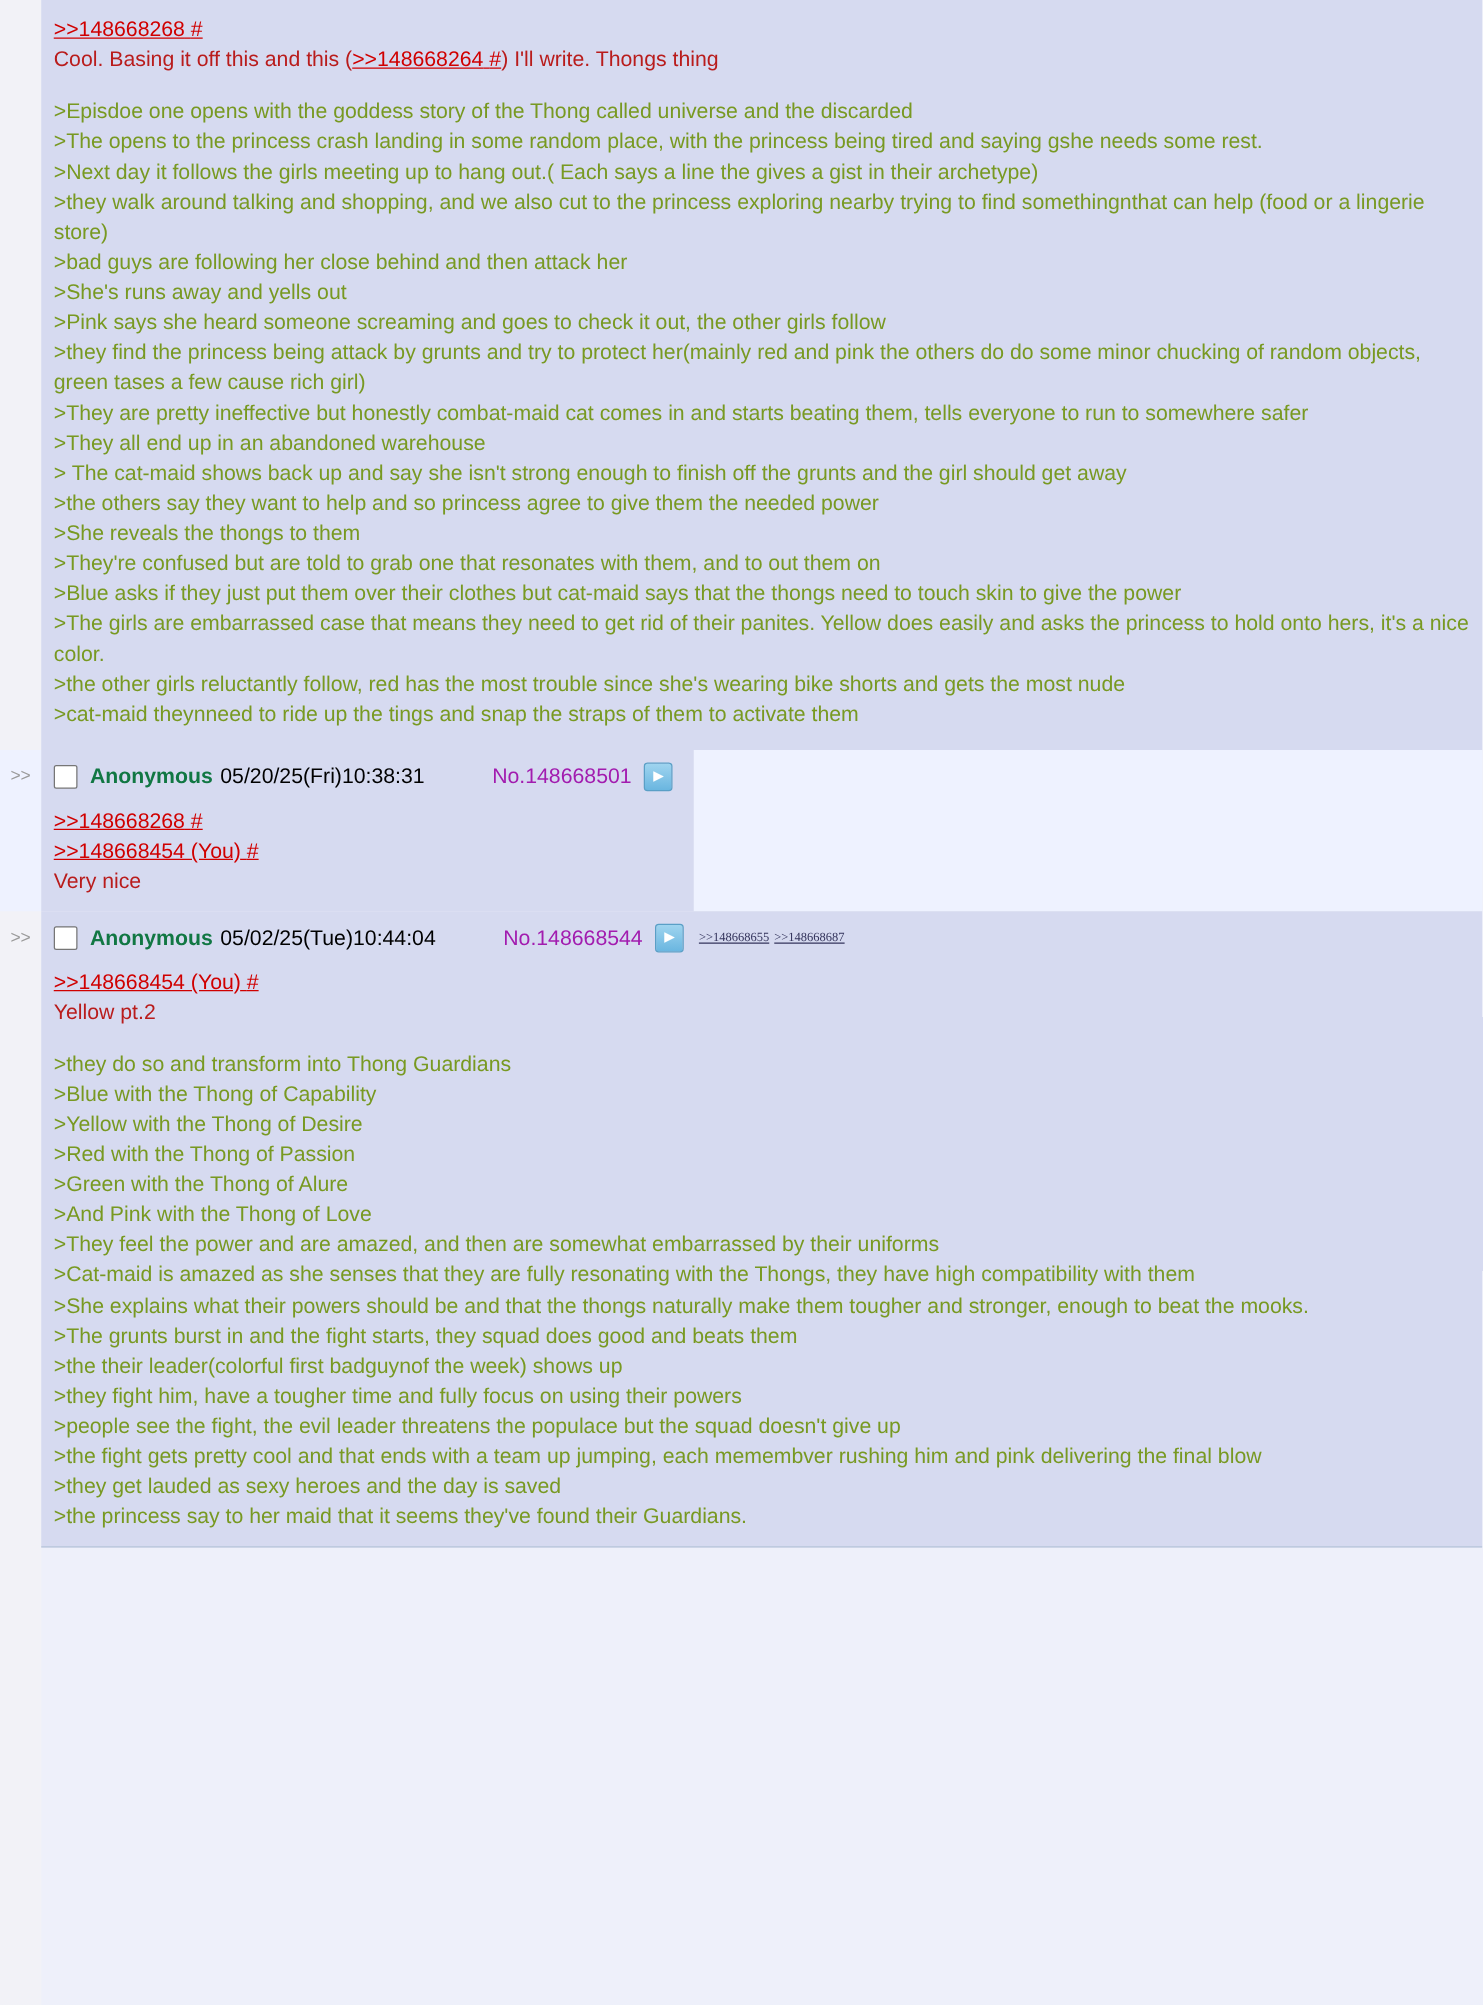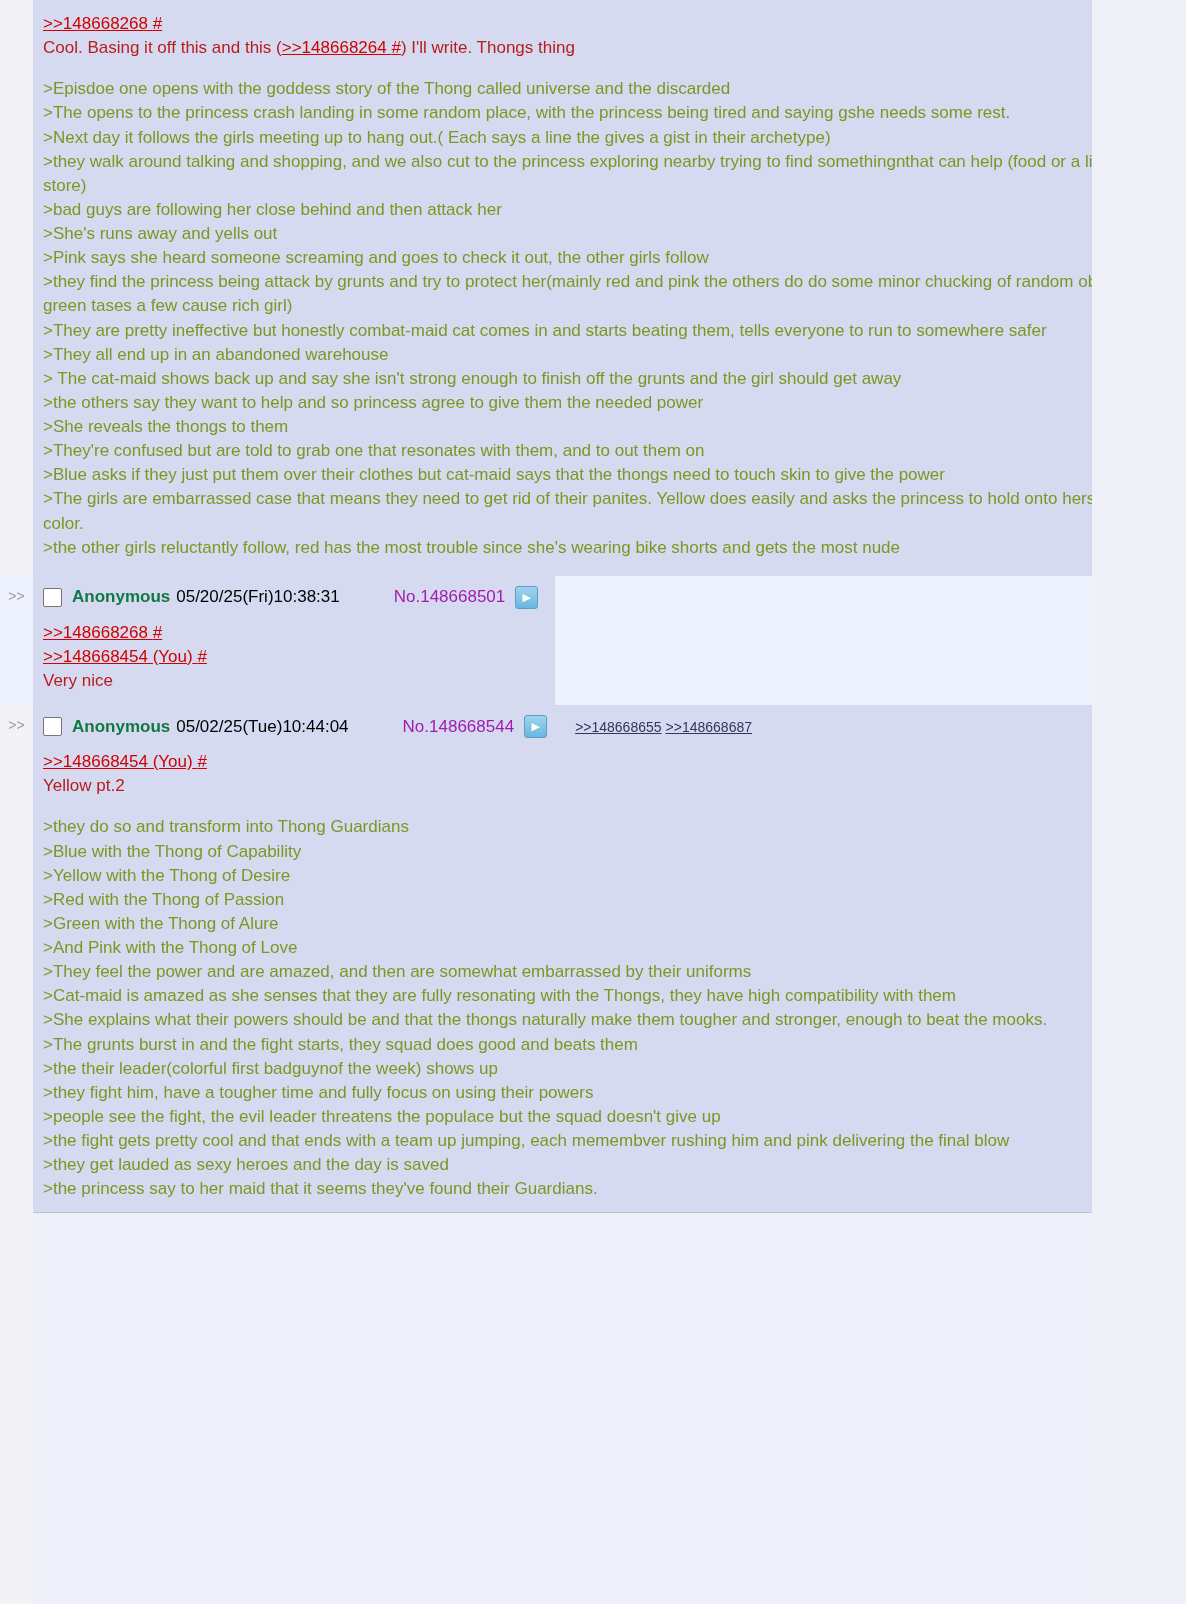--- a/index.html
+++ b/index.html
@@ -10,21 +10,21 @@
   body {
     width: 1186px;
     min-height: 1604px;
     font-family: "Liberation Sans", sans-serif;
     font-size: 17px;
     color: #000000;
     background: #f0f0f8;
   }
   .page {
     position: relative;
-    width: 1092px;
+    width: 1186px;
     min-height: 1604px;
     background: #eef0fa;
     overflow: hidden;
   }
   
   .gutter {
     position: absolute;
     left: 0; top: 0; bottom: 0;
     width: 33px;
     background: #f2f2f7;
@@ -97,22 +97,23 @@
     height: 21px;
     background: linear-gradient(#9fd4ef, #6ab6e0);
     border: 1px solid #5a9fc6;
     border-radius: 3px;
     color: #ffffff;
     font-size: 11px;
     line-height: 1;
     margin-left: 4px;
   }
   .backlinks {
-    margin-left: 22px;
-    font-size: 14px;
+    margin-left: 6px;
+    font-size: 10px;
+    font-family: Liberation Serif, serif;
   }
   .backlinks a {
     color: #34345c;
     text-decoration: underline;
     margin-right: 4px;
   }
   .post-body {
     padding: 8px 2px 2px 2px;
     line-height: 1.42;
     word-wrap: break-word;
@@ -176,20 +177,21 @@
           <div class="blockline">&gt;they find the princess being attack by grunts and try to protect her(mainly red and pink the others do do some minor chucking of random objects, green tases a few cause rich girl)</div>
           <div class="blockline">&gt;They are pretty ineffective but honestly combat-maid cat comes in and starts beating them, tells everyone to run to somewhere safer</div>
           <div class="blockline">&gt;They all end up in an abandoned warehouse</div>
           <div class="blockline">&gt; The cat-maid shows back up and say she isn't strong enough to finish off the grunts and the girl should get away</div>
           <div class="blockline">&gt;the others say they want to help and so princess agree to give them the needed power</div>
           <div class="blockline">&gt;She reveals the thongs to them</div>
           <div class="blockline">&gt;They're confused but are told to grab one that resonates with them, and to out them on</div>
           <div class="blockline">&gt;Blue asks if they just put them over their clothes but cat-maid says that the thongs need to touch skin to give the power</div>
           <div class="blockline">&gt;The girls are embarrassed case that means they need to get rid of their panites. Yellow does easily and asks the princess to hold onto hers, it's a nice color.</div>
           <div class="blockline">&gt;the other girls reluctantly follow, red has the most trouble since she's wearing bike shorts and gets the most nude</div>
+          <div class="blockline">&gt;cat-maid theynneed to ride up the tings and snap the straps of them to activate them</div>
         </div>
       </div>
     </div>
 
     <div class="post-wrap post-row-bg-light">
       <div class="quote-arrows">&gt;&gt;</div>
       <div class="post inline">
         <div class="post-head">
           <span class="post-checkbox"></span>
           <span class="post-name">Anonymous</span>

